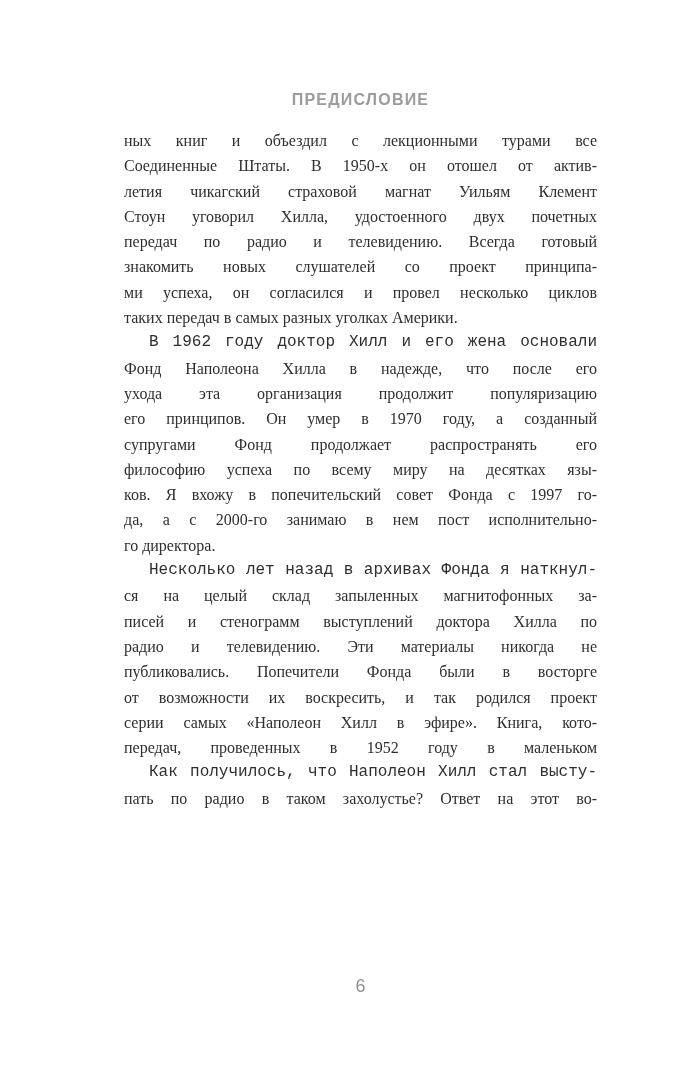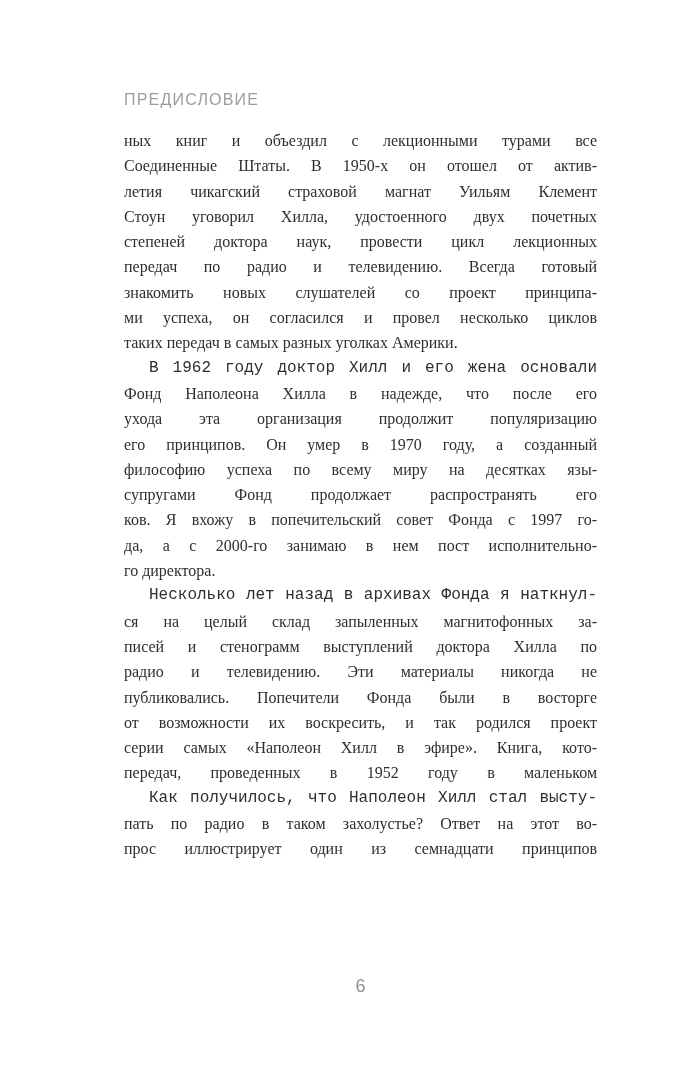--- a/index.html
+++ b/index.html
@@ -18,22 +18,23 @@
     left: 0; top: 0;
     width: 674px;
     height: 1080px;
     background: var(--bg-color, #ffffff);
   }
   .running-header {
     position: absolute;
     top: 91px;
     left: 124px;
     width: 473px;
+    text-align: center;
     font-family: "Liberation Sans", sans-serif;
-    font-weight: 400;
+    font-weight: 700;
     font-size: 16px;
     letter-spacing: 1.2px;
     color: var(--header-color, #9c9c9c);
   }
   .page-body {
     position: absolute;
     top: 128px;
     left: 124px;
     width: 473px;
     font-family: "Liberation Serif", serif;
@@ -67,41 +68,39 @@
 <body>
 
 <div class="page">
   <div class="running-header">ПРЕДИСЛОВИЕ</div>
 
   <div class="page-body">
       <div class="line">ных книг и объездил с лекционными турами все</div>
       <div class="line">Соединенные Штаты. В 1950-х он отошел от актив-</div>
       <div class="line">летия чикагский страховой магнат Уильям Клемент</div>
       <div class="line">Стоун уговорил Хилла, удостоенного двух почетных</div>
-      <div class="line">степеней доктора наук, провести цикл лекционных</div>
       <div class="line">передач по радио и телевидению. Всегда готовый</div>
       <div class="line">знакомить новых слушателей со проект принципа-</div>
       <div class="line">ми успеха, он согласился и провел несколько циклов</div>
       <div class="line end">таких передач в самых разных уголках Америки.</div>
       <div class="line indent">В 1962 году доктор Хилл и его жена основали</div>
       <div class="line">Фонд Наполеона Хилла в надежде, что после его</div>
       <div class="line">ухода эта организация продолжит популяризацию</div>
       <div class="line">его принципов. Он умер в 1970 году, а созданный</div>
+      <div class="line">супругами Фонд продолжает распространять его</div>
       <div class="line">философию успеха по всему миру на десятках язы-</div>
-      <div class="line">супругами Фонд продолжает распространять его</div>
       <div class="line">ков. Я вхожу в попечительский совет Фонда с 1997 го-</div>
       <div class="line">да, а с 2000-го занимаю в нем пост исполнительно-</div>
       <div class="line end">го директора.</div>
       <div class="line indent">Несколько лет назад в архивах Фонда я наткнул-</div>
       <div class="line">ся на целый склад запыленных магнитофонных за-</div>
       <div class="line">писей и стенограмм выступлений доктора Хилла по</div>
       <div class="line">радио и телевидению. Эти материалы никогда не</div>
       <div class="line">публиковались. Попечители Фонда были в восторге</div>
       <div class="line">от возможности их воскресить, и так родился проект</div>
       <div class="line">серии самых «Наполеон Хилл в эфире». Книга, кото-</div>
       <div class="line">передач, проведенных в 1952 году в маленьком</div>
       <div class="line indent">Как получилось, что Наполеон Хилл стал высту-</div>
       <div class="line">пать по радио в таком захолустье? Ответ на этот во-</div>
-      <div class="line">прос иллюстрирует один из семнадцати принципов</div>
     </div>
 
   <div class="page-number">6</div>
 </div>
 
 </body></html>

